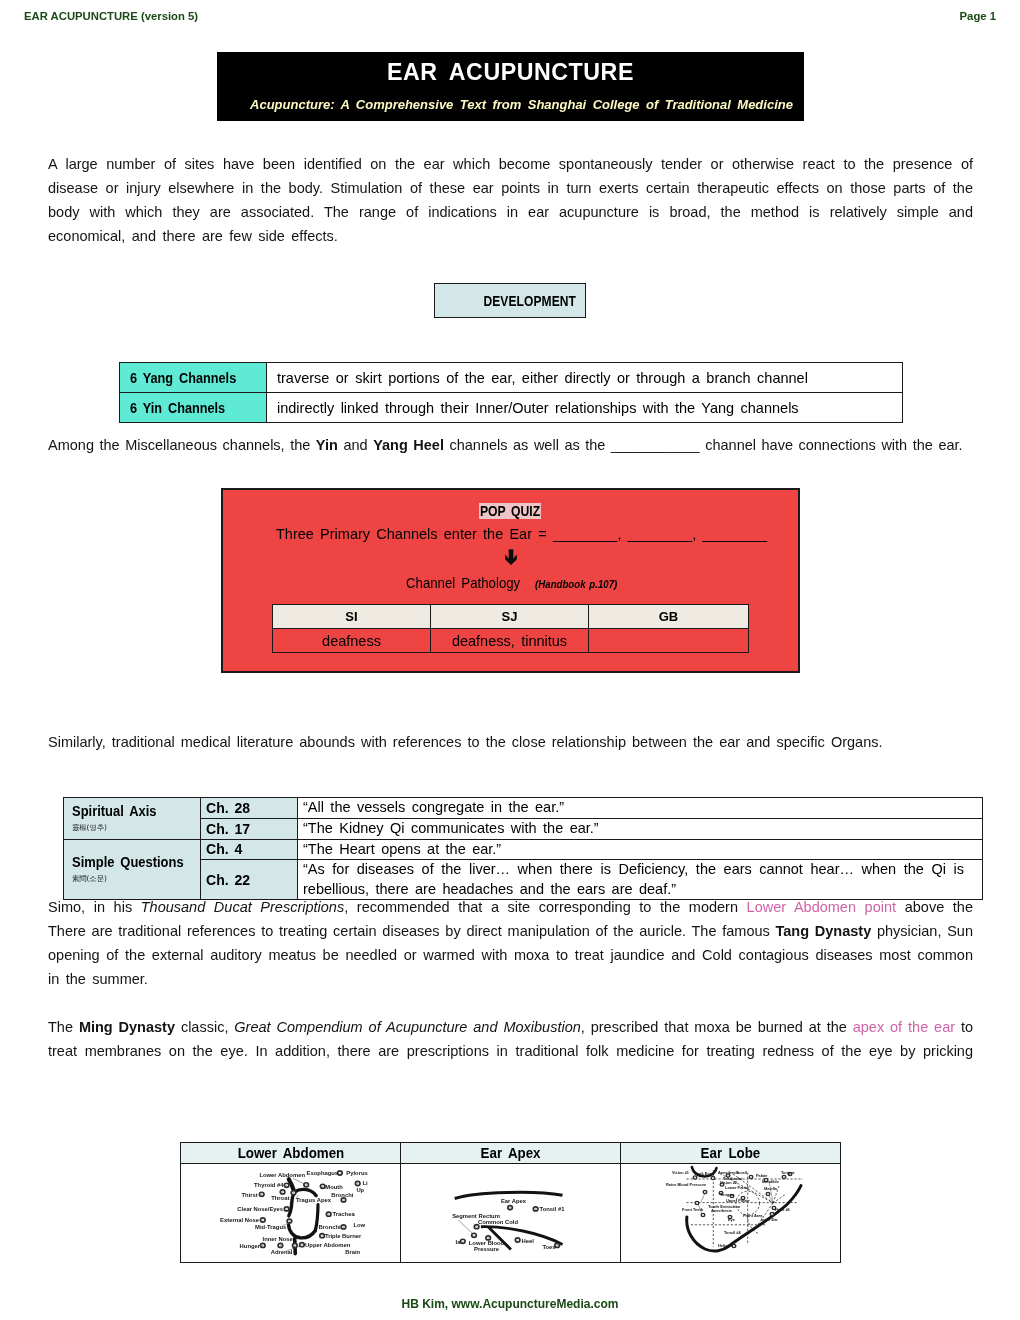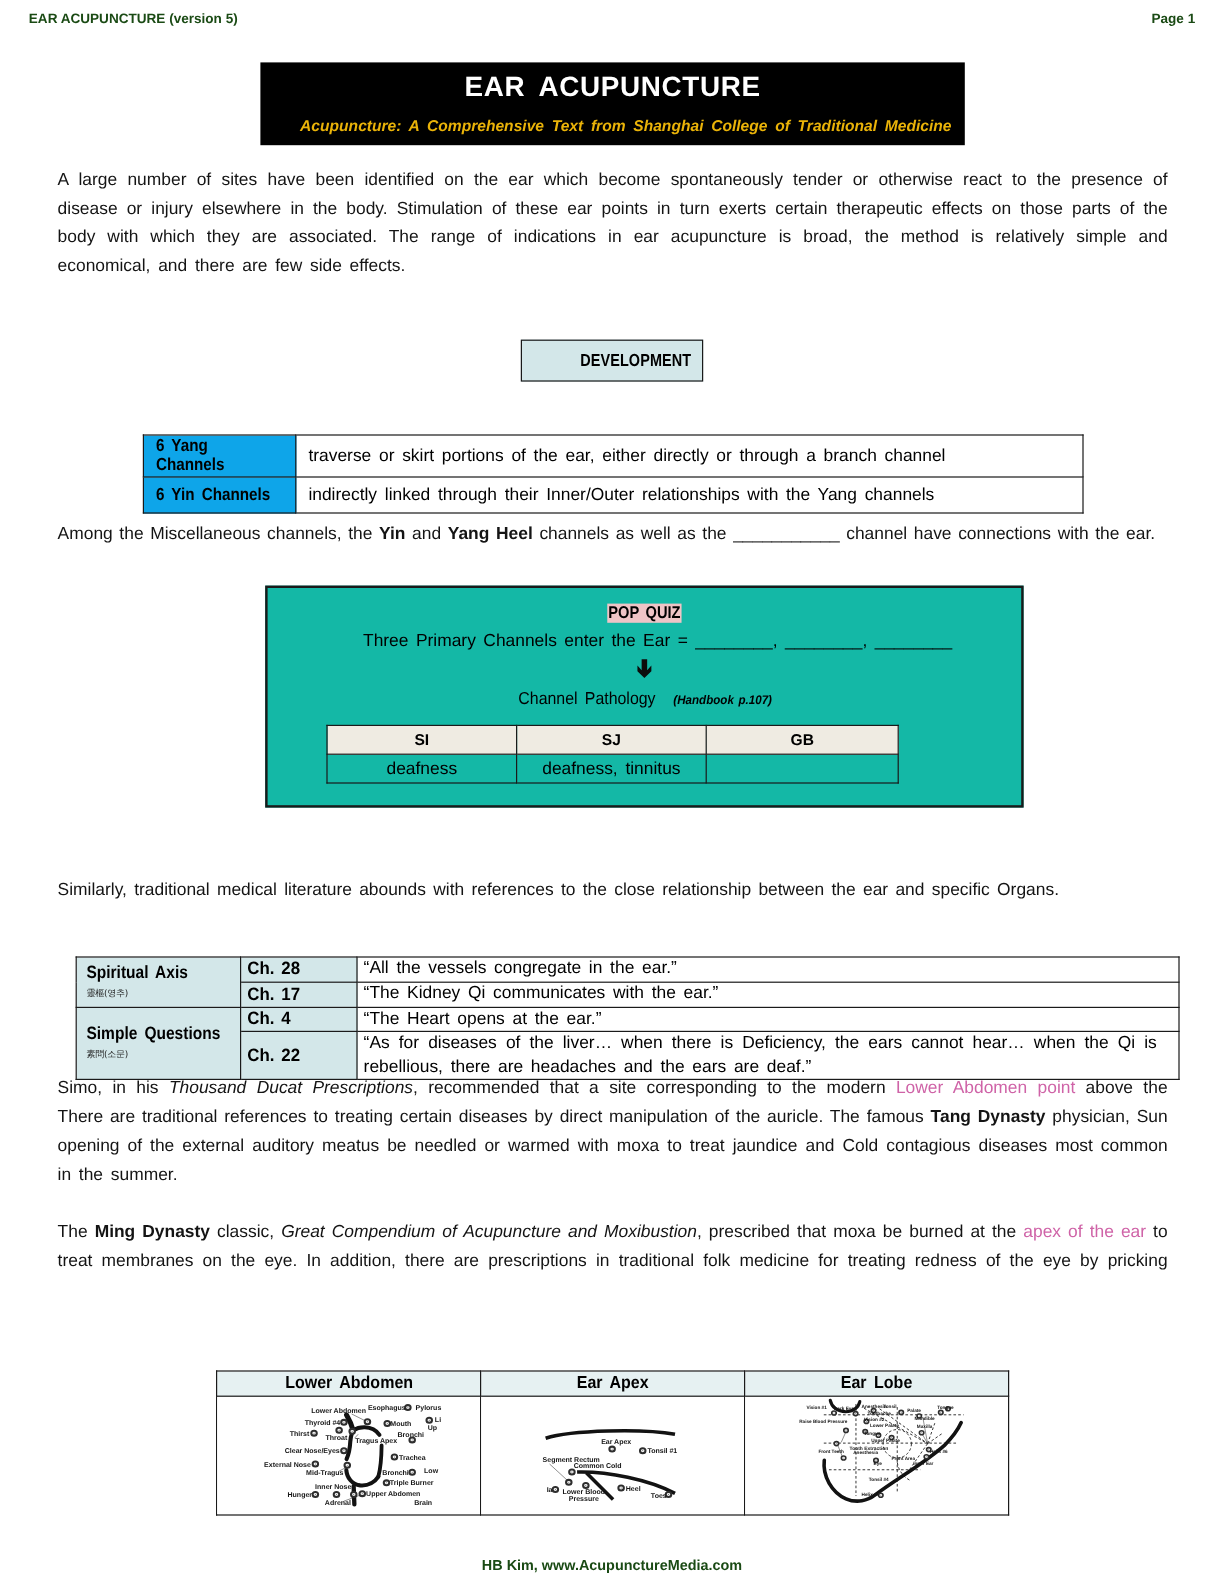--- a/index.html
+++ b/index.html
@@ -14,21 +14,21 @@
   .runhead.left{left:24px;}
   .runhead.right{right:24px;}
   .runfoot{position:absolute;left:0;right:0;top:1297px;text-align:center;
            font:700 12px "Liberation Sans",sans-serif;color:#1a4a14;}
 
   
   .banner{position:absolute;left:217px;top:52px;width:587px;height:69px;background:#000;}
   .banner .t1{position:absolute;left:0;right:0;top:7px;text-align:center;
      font:700 23.2px "Liberation Sans",sans-serif;color:#fff;word-spacing:5px;letter-spacing:.55px;}
   .banner .t2{position:absolute;left:0;right:0;top:45px;text-align:center;
-     font:italic 700 13px "Liberation Sans",sans-serif;color:#eab308;word-spacing:2.8px;padding-left:22px;}
+     font:italic 700 13px "Liberation Sans",sans-serif;color:#fef9c3;word-spacing:2.8px;padding-left:22px;}
 
   
   .para{position:absolute;left:48px;width:925px;}
   .ln{width:925px;text-align:justify;text-align-last:justify;
       font:14.5px/24px "Liberation Sans",sans-serif;color:#141414;}
   .ln.last{text-align-last:left;word-spacing:2.4px;}
   .ln b{font-weight:700;}
   .ln i{font-style:italic;}
   .pink{color:#cf63a7;}
   .free{font:14.5px/24px "Liberation Sans",sans-serif;color:#141414;word-spacing:2.4px;white-space:nowrap;}
@@ -42,28 +42,28 @@
   .devbox{display:flex;align-items:center;justify-content:flex-end;}
   .devbox span{display:block;text-align:center;line-height:1;
                font:700 14.5px "Liberation Sans",sans-serif;letter-spacing:.1px;}
   .devbox span i{font-style:normal;display:inline-block;transform:scaleX(.83);}
 
   table{border-collapse:collapse;}
 
   
   .chan{position:absolute;left:119px;top:362px;width:784px;table-layout:fixed;}
   .chan td{border:1.3px solid #1a1a1a;height:30px;box-sizing:border-box;}
-  .chan td.k{width:127px;background:#0ea5e9;padding-left:10px;
+  .chan td.k{width:147px;background:#5eead4;padding-left:10px;
              font:700 14.5px "Liberation Sans",sans-serif;word-spacing:2.8px;}
   .chan td.k span{display:inline-block;transform:scaleX(.875);transform-origin:left center;}
   .chan td.v{padding-left:10px;font:14.5px "Liberation Sans",sans-serif;word-spacing:2.4px;}
 
   
-  .quiz{position:absolute;left:221px;top:488px;width:632px;height:185px;
-        border:2px solid #1a1a1a;box-sizing:border-box;background:#14b8a6;}
+  .quiz{position:absolute;left:221px;top:488px;width:579px;height:185px;
+        border:2px solid #1a1a1a;box-sizing:border-box;background:#ef4444;}
   .quiz .hdr{position:absolute;left:0;right:0;top:13px;text-align:center;line-height:16px;}
   .quiz .hdr span{background:#eec4c6;padding:0 1px;display:inline-block;
         font:700 14.2px "Liberation Sans",sans-serif;word-spacing:2.5px;transform:scaleX(.86);}
   .quiz .line1{position:absolute;left:0;right:0;top:36px;text-align:center;line-height:16px;
         font:14.5px "Liberation Sans",sans-serif;word-spacing:2.2px;}
   .quiz .line1 span{display:inline-block;transform:scaleX(1.0);margin-left:22px;}
   .quiz .arrow{position:absolute;left:0;right:0;top:59px;text-align:center;line-height:0;}
   .quiz .arrow svg{display:inline-block;vertical-align:top;}
   .sr{position:absolute;width:1px;height:1px;overflow:hidden;clip:rect(0 0 0 0);color:transparent;}
   .quiz .line2{position:absolute;left:0;right:0;top:85px;text-align:center;line-height:16px;
@@ -107,21 +107,21 @@
 <div class="page">
 
   <div class="runhead left">EAR ACUPUNCTURE (version 5)</div>
   <div class="runhead right">Page 1</div>
 
   <div class="banner">
     <div class="t1">EAR ACUPUNCTURE</div>
     <div class="t2">Acupuncture: A Comprehensive Text from Shanghai College of Traditional Medicine</div>
   </div>
 
-  <div class="para" style="top:138px;">
+  <div class="para" style="top:152px;">
     <div class="ln">A large number of sites have been identified on the ear which become spontaneously tender or otherwise react to the presence of</div>
     <div class="ln">disease or injury elsewhere in the body. Stimulation of these ear points in turn exerts certain therapeutic effects on those parts of the</div>
     <div class="ln">body with which they are associated. The range of indications in ear acupuncture is broad, the method is relatively simple and</div>
     <div class="ln last">economical, and there are few side effects.</div>
   </div>
 
   <div class="devbox">
     <span><i>DEVELOPMENT</i></span>
   </div>
 

